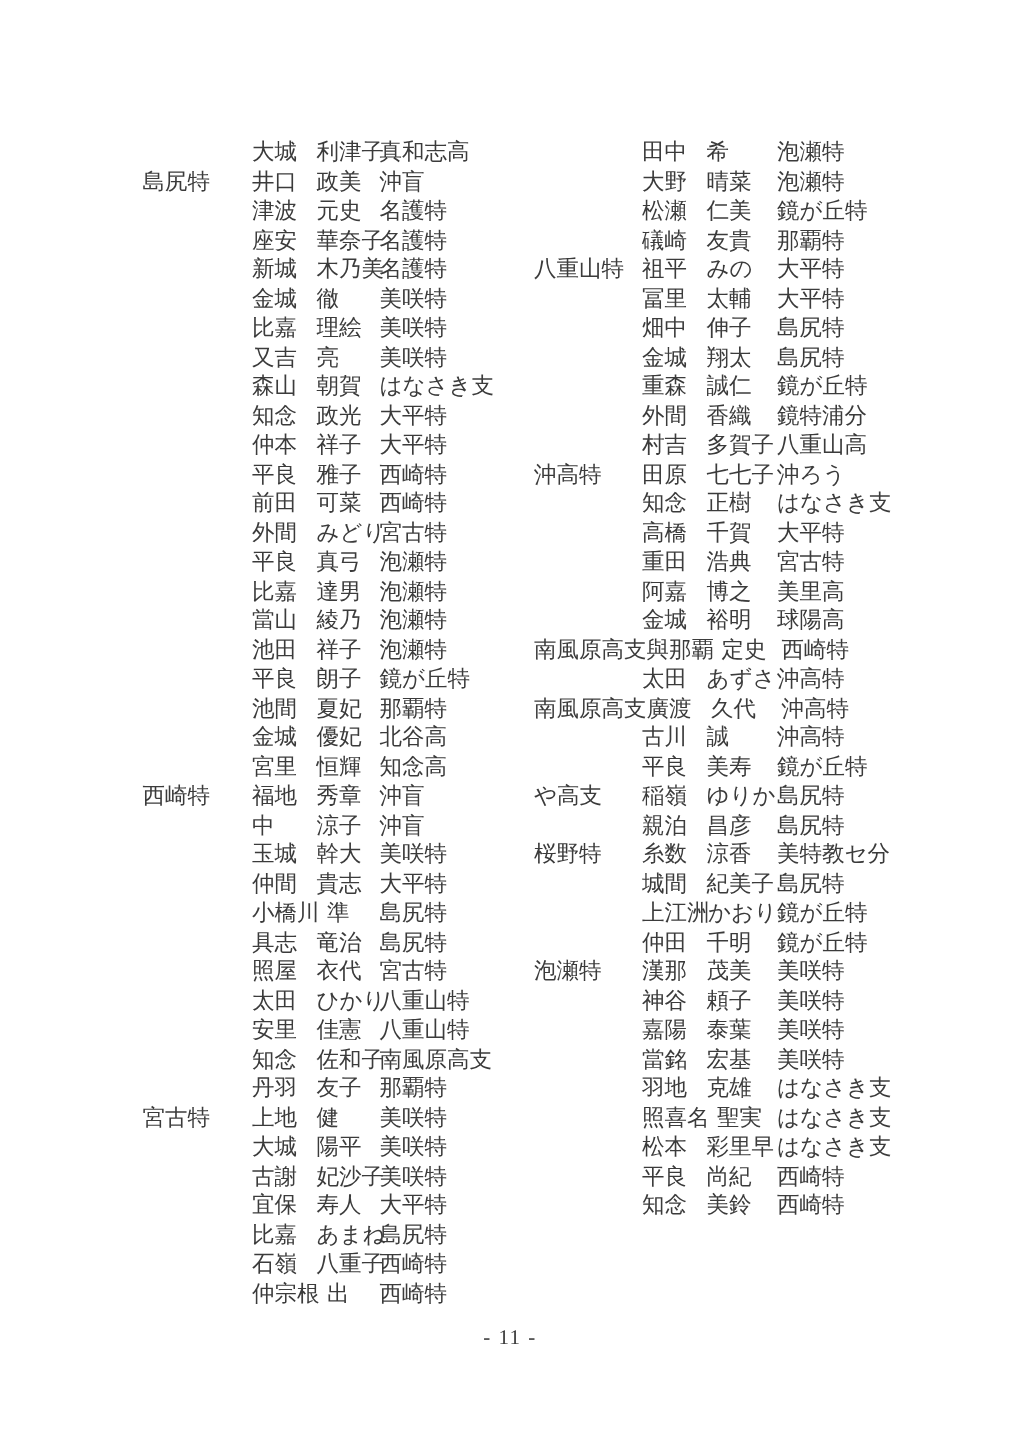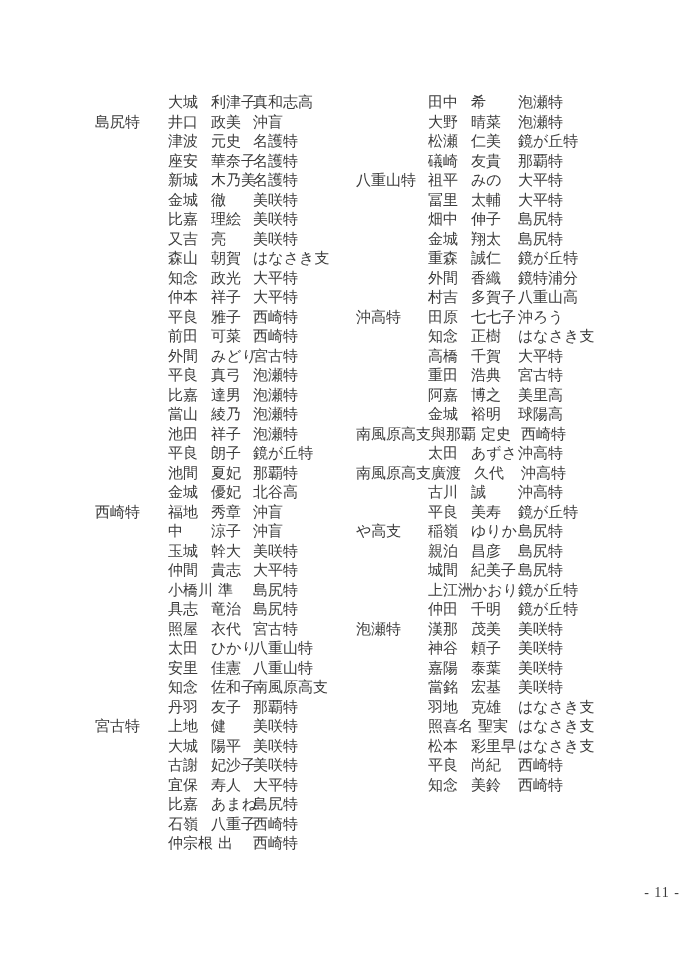--- a/index.html
+++ b/index.html
@@ -35,21 +35,21 @@
   .block-left  .cell-name { width: 85px; }
   .block-right .cell-name { width: 90px; }
   .cell-surname { display: inline-block; min-width: 38px; }
   .cell-given   { display: inline-block; }
   .cell-school  { flex: none; }
   .page-number {
     position: absolute;
     left: 0;
     width: 100%;
     top: 885px;
-    text-align: right;
+    text-align: center;
     font-size: 14px;
     color: #3b3b3b;
     letter-spacing: 1px;
   }
 </style>
 </head>
 <body>
 
 <div class="page">
   <div class="block block-left">
@@ -235,20 +235,28 @@
 
   <div class="row">
     <span class="cell-group"></span>
     <span class="cell-name">
       <span class="cell-surname">金城</span>
       <span class="cell-given">優妃</span>
     </span>
     <span class="cell-school">北谷高</span>
   </div>
 
+  <div class="row">
+    <span class="cell-group"></span>
+    <span class="cell-name">
+      <span class="cell-surname">宮里</span>
+      <span class="cell-given">恒輝</span>
+    </span>
+    <span class="cell-school">知念高</span>
+  </div>
 
   <div class="row">
     <span class="cell-group">西崎特</span>
     <span class="cell-name">
       <span class="cell-surname">福地</span>
       <span class="cell-given">秀章</span>
     </span>
     <span class="cell-school">沖盲</span>
   </div>
 
@@ -618,20 +626,28 @@
 
   <div class="row">
     <span class="cell-group"></span>
     <span class="cell-name">
       <span class="cell-surname">親泊</span>
       <span class="cell-given">昌彦</span>
     </span>
     <span class="cell-school">島尻特</span>
   </div>
 
+  <div class="row">
+    <span class="cell-group">桜野特</span>
+    <span class="cell-name">
+      <span class="cell-surname">糸数</span>
+      <span class="cell-given">涼香</span>
+    </span>
+    <span class="cell-school">美特教セ分</span>
+  </div>
 
   <div class="row">
     <span class="cell-group"></span>
     <span class="cell-name">
       <span class="cell-surname">城間</span>
       <span class="cell-given">紀美子</span>
     </span>
     <span class="cell-school">島尻特</span>
   </div>
 

